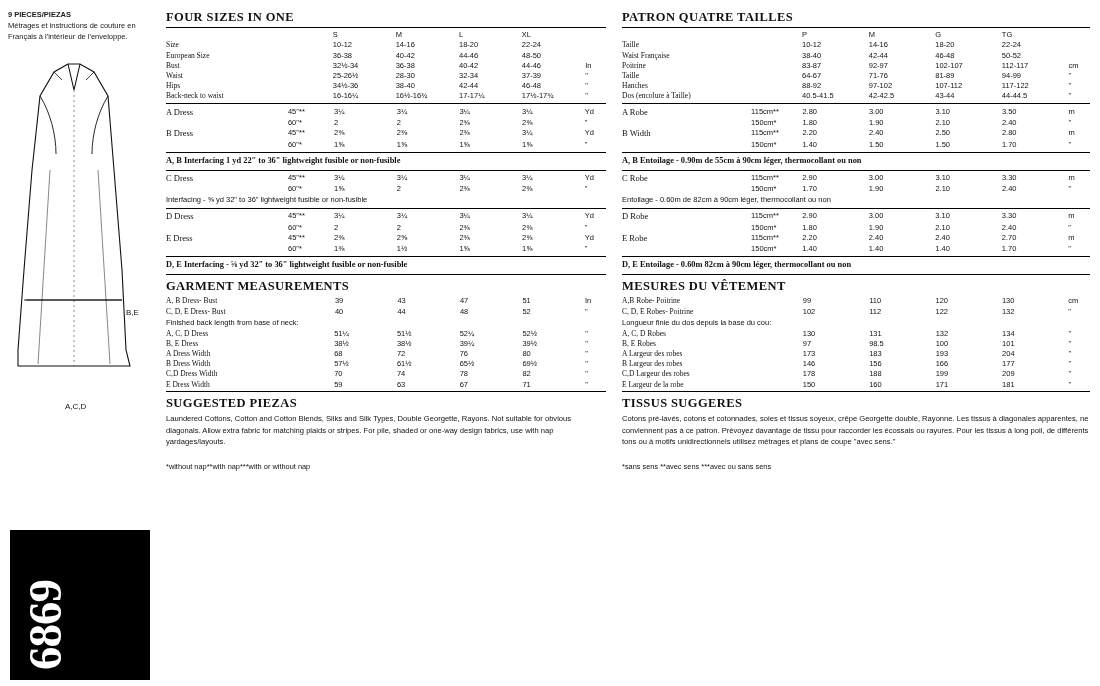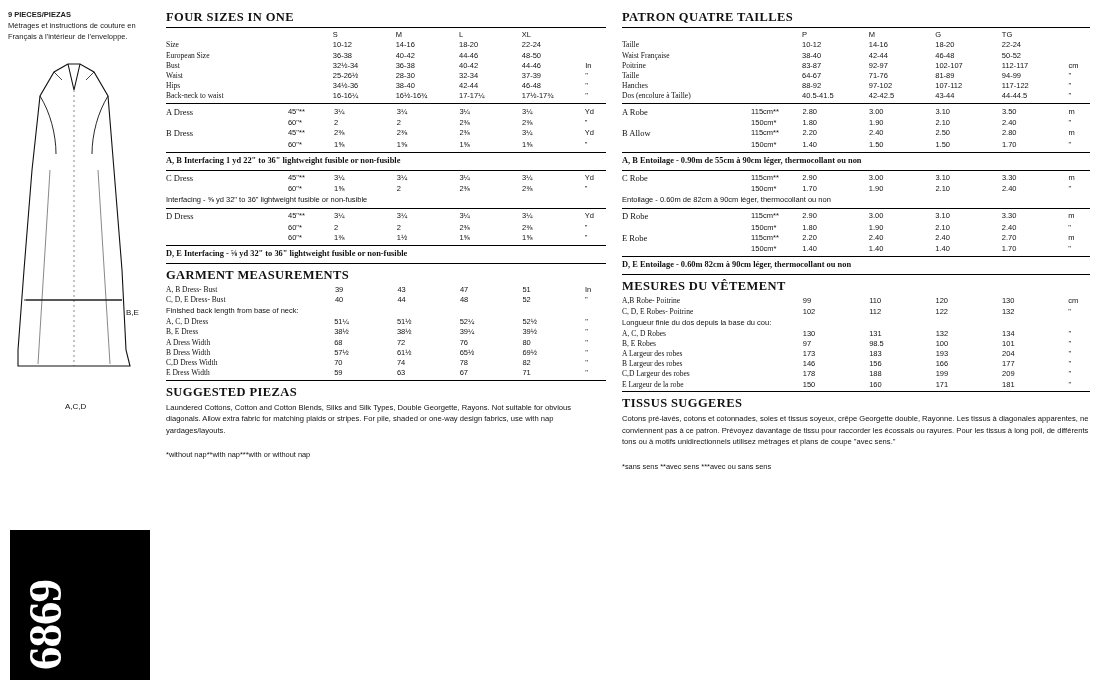--- a/index.html
+++ b/index.html
@@ -379,20 +379,29 @@
           <tr>
             <td class="rowname"></td>
             <td>60"*</td>
             <td>2</td>
             <td>2</td>
             <td>2⅜</td>
             <td>2⅜</td>
             <td>"</td>
           </tr>
           <tr>
+            <td class="bold-serif">E Dress</td>
+            <td>45"**</td>
+            <td>2⅜</td>
+            <td>2⅝</td>
+            <td>2⅜</td>
+            <td>2⅜</td>
+            <td>Yd</td>
+          </tr>
+          <tr>
             <td class="rowname"></td>
             <td>60"*</td>
             <td>1⅜</td>
             <td>1½</td>
             <td>1⅝</td>
             <td>1⅝</td>
             <td>"</td>
           </tr>
         </tbody>
     </table>
@@ -610,21 +619,21 @@
           <tr>
             <td class="rowname"></td>
             <td>150cm*</td>
             <td>1.80</td>
             <td>1.90</td>
             <td>2.10</td>
             <td>2.40</td>
             <td>"</td>
           </tr>
           <tr>
-            <td class="bold-serif">B Allow</td>
+            <td class="bold-serif">B Width</td>
             <td>115cm**</td>
             <td>2.20</td>
             <td>2.40</td>
             <td>2.50</td>
             <td>2.80</td>
             <td>m</td>
           </tr>
           <tr>
             <td class="rowname"></td>
             <td>150cm*</td>

